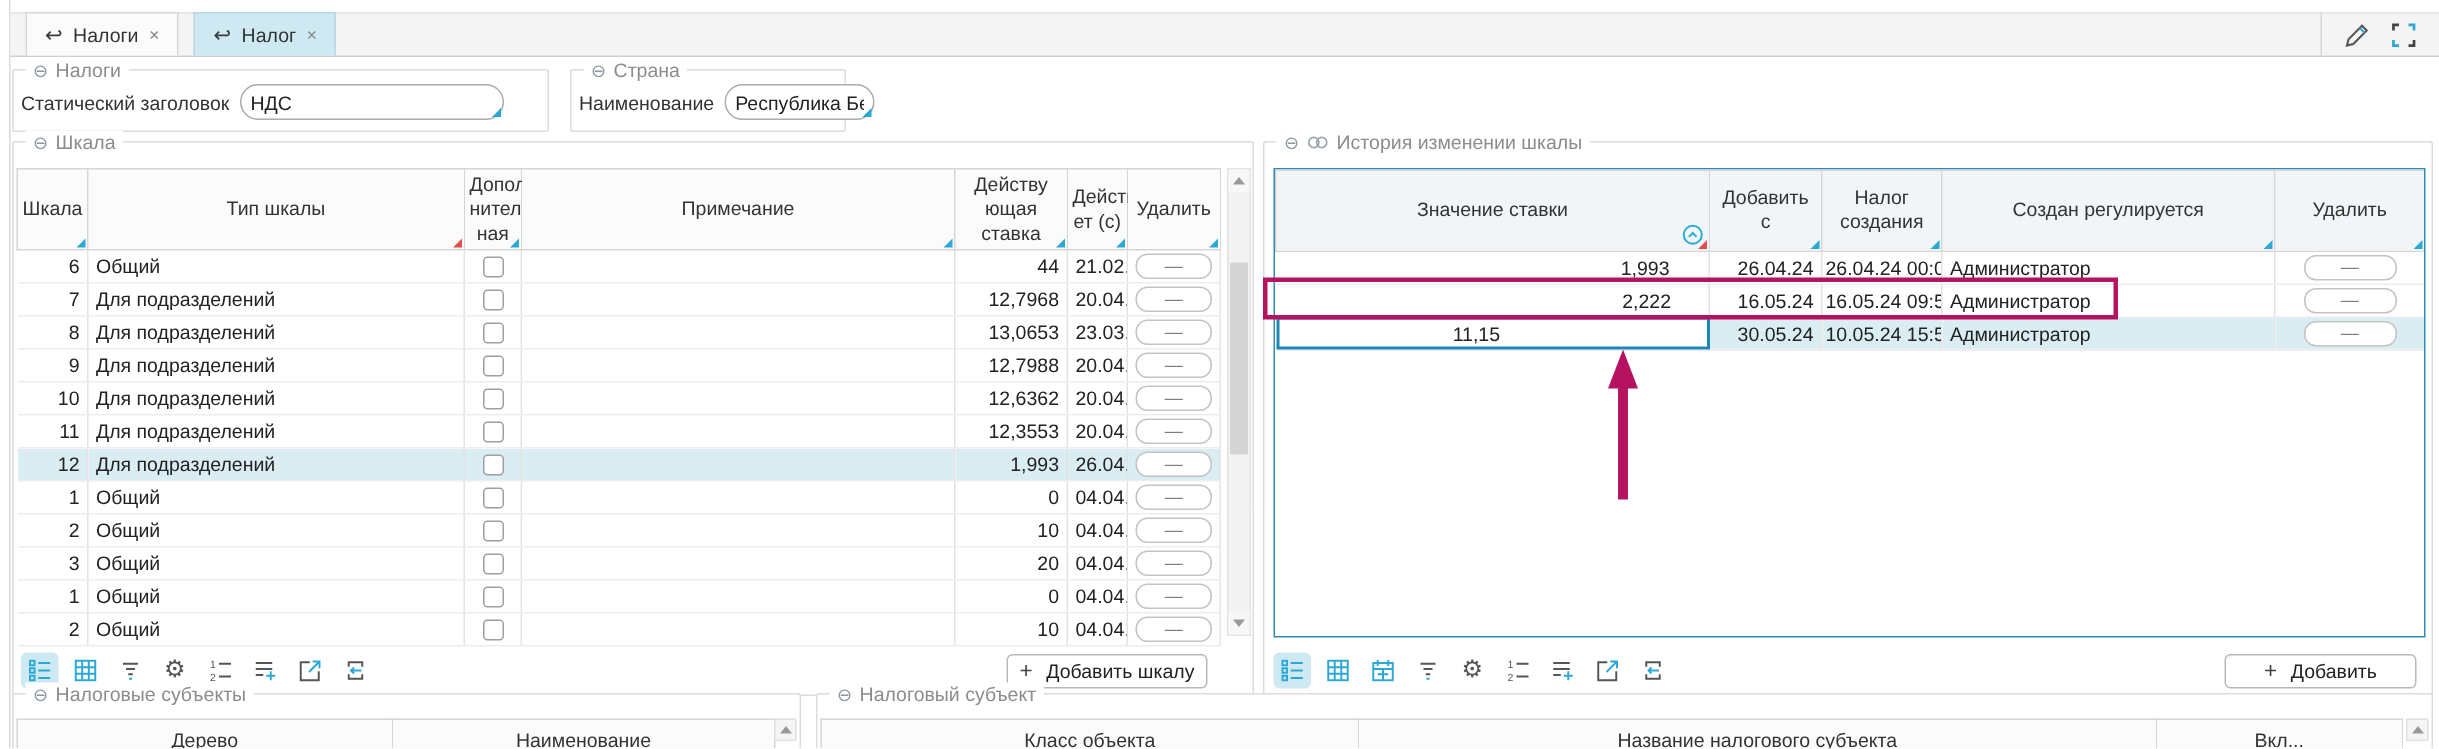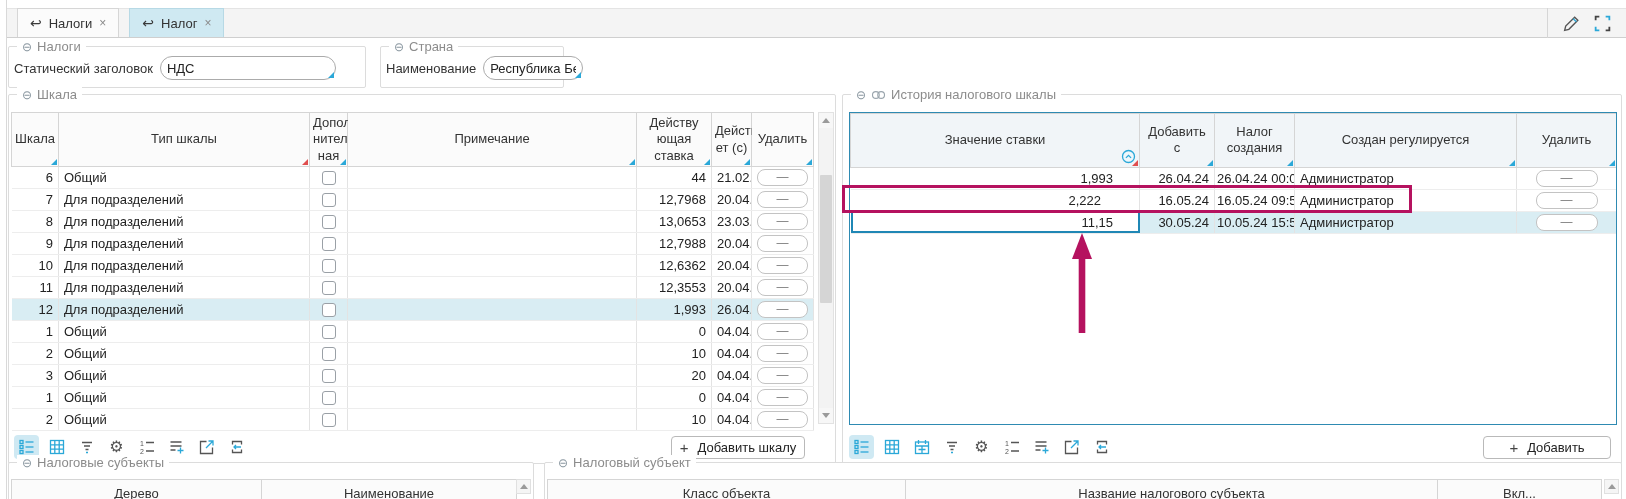--- a/index.html
+++ b/index.html
@@ -29,21 +29,21 @@
   .tinput { height: 24px; border: 1px solid #ababab; border-radius: 12px; padding: 0 6px; font-size: 13px; font-family: "Liberation Sans", sans-serif; color: #222; background: #fff; }
 
   
   table.grid { border-collapse: collapse; table-layout: fixed; background: #fff; }
   table.grid th { position: relative; background: #fbfbfb; border: 1px solid #d5d5d5; font-weight: normal; font-size: 13px; color: #333; white-space: pre-line; line-height: 1.25; vertical-align: middle; text-align: center; padding: 2px 3px; }
   table.grid td { border-right: 1px solid #e3e3e3; border-bottom: 1px solid #ededed; height: 22px; padding: 0 5px; font-size: 13px; white-space: nowrap; overflow: hidden; background: #fff; }
   tr.hl td { background: #d9edf3; }
   td.num { text-align: right; }
   td.ctr { text-align: center; }
   td.delc { text-align: center; padding: 0 6px; }
-  td.vfoc { outline: 2px solid #1f87b5; outline-offset: -2px; background: #fff !important; }
+  td.vfoc { outline: 2px solid #1f87b5; outline-offset: -2px; background: #fff !important; text-align: center; }
   .delbtn { display: inline-block; width: 100%; max-width: 62px; border: 1px solid #c3c3c3; border-radius: 8px; background: #fff; color: #7d7d7d; font-size: 12px; line-height: 15px; }
   .checkbox { display: inline-block; width: 14px; height: 14px; border: 1px solid #9aa0a6; border-radius: 3px; background: #fff; vertical-align: middle; }
   th.tri::after, th.trired::after { content: ""; position: absolute; right: 1px; bottom: 1px; border-left: 6px solid transparent; border-bottom: 6px solid #2ba8d8; }
   th.trired::after { border-bottom-color: #e04e4e; }
   .sortcirc { position: absolute; right: 3px; top: 50%; margin-top: -8px; }
 
   #shkala-tablewrap { position: absolute; left: 2px; top: 17px; }
   #istoria-tablewrap { position: absolute; left: 6px; top: 17px; width: 768px; height: 313px; border: 1px solid #2e8ab2; background: #fff; overflow: hidden; }
   #istoria-tablewrap table.grid th { background: #f1f5f8; }
 
@@ -347,21 +347,21 @@
 
   <div class="group" style="left:842px;top:94px;width:780px;height:370px;">
     <span class="glabel">
       <span class="gmin">⊖</span>
       <span>
         <svg class="ic" width="15" height="12" viewBox="0 0 16 12" fill="none" stroke="#9aa5ad" stroke-width="1.2">
           <circle cx="5.2" cy="6" r="3.6"></circle>
             <circle cx="10.8" cy="6" r="3.6"></circle>
         </svg>
       </span>
-      <span>История налогового шкалы</span>
+      <span>История изменении шкалы</span>
     </span>
     <div id="istoria-tablewrap">
       <table class="grid" style="width:766px;">
         <colgroup>
           <col style="width:289px">
             <col style="width:75px">
             <col style="width:80px">
             <col style="width:222px">
             <col style="width:100px">
         </colgroup>
@@ -386,21 +386,21 @@
         </thead>
         <tbody id="istoria-body">
             <tr>
               <td class="num" style="padding-right:26px;">1,993</td>
               <td class="num">26.04.24</td>
               <td class="ctr" style="padding:0 2px;">26.04.24 00:00</td>
               <td>Администратор</td>
               <td class="delc"><span class="delbtn">—</span></td>
             </tr>
             <tr>
-              <td class="num" style="padding-right:38px;">2,222</td>
+              <td class="num" style="padding-right:25px;">2,222</td>
               <td class="num">16.05.24</td>
               <td class="ctr" style="padding:0 2px;">16.05.24 09:59</td>
               <td>Администратор</td>
               <td class="delc"><span class="delbtn">—</span></td>
             </tr>
             <tr class="hl">
               <td class="num vfoc" style="padding-right:26px;">11,15</td>
               <td class="num">30.05.24</td>
               <td class="ctr" style="padding:0 2px;">10.05.24 15:52</td>
               <td>Администратор</td>

